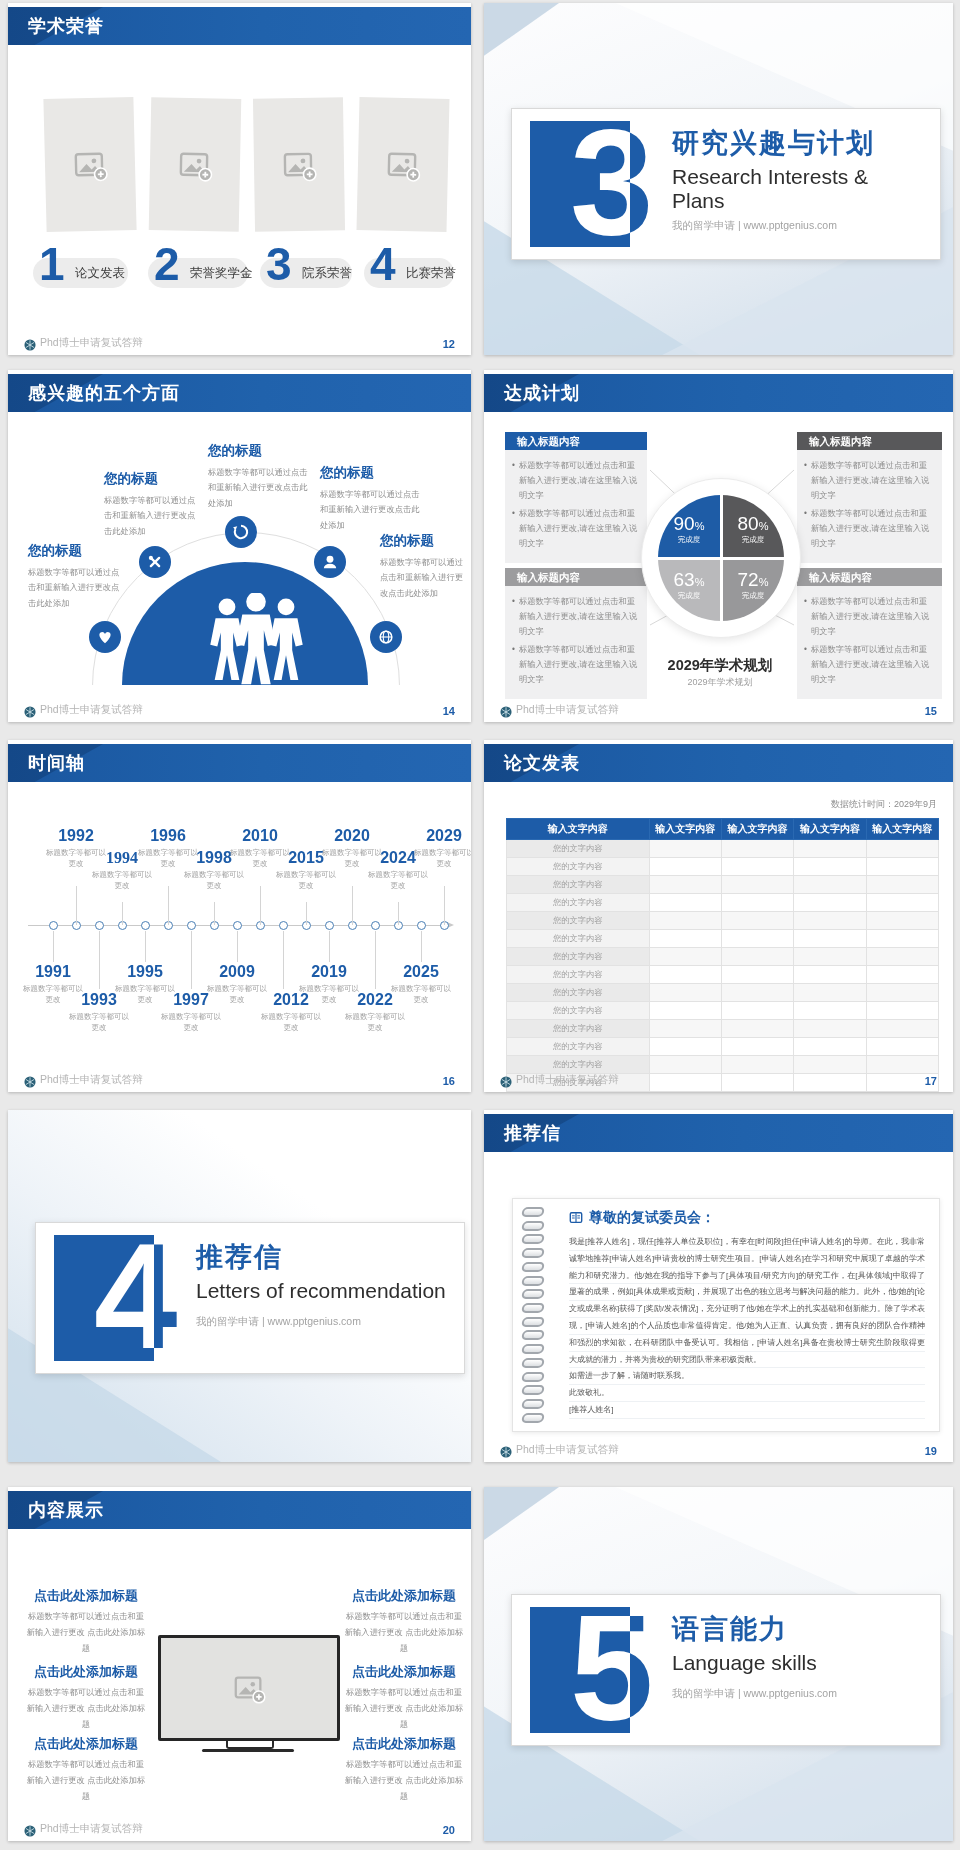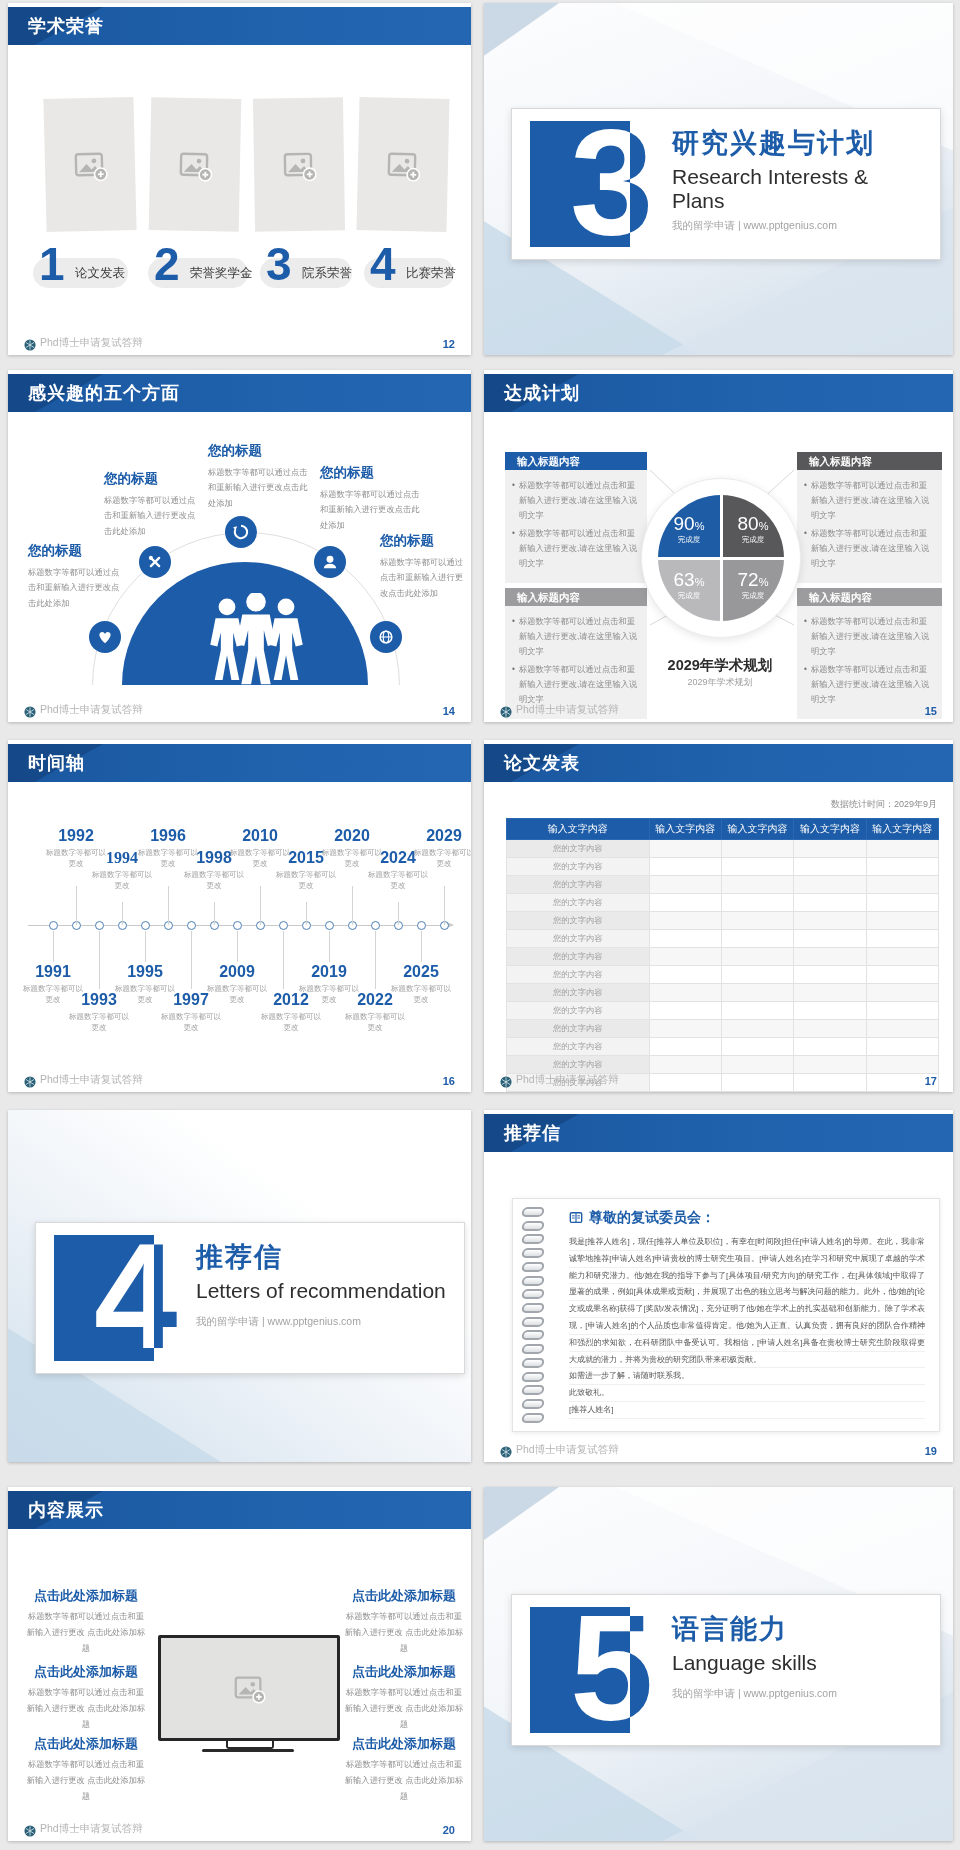--- a/index.html
+++ b/index.html
@@ -70,21 +70,21 @@
   .pos-top{left:200px;top:72px;width:100px;}
   .pos-upper-right{left:312px;top:94px;width:100px;}
   .pos-right{left:372px;top:162px;width:88px;}
   .arc-clip{position:absolute;left:0;top:150px;width:463px;height:165px;overflow:hidden;}
   .arc-ring{position:absolute;left:84px;top:12px;width:306px;height:306px;border-radius:50%;border:1px solid #dfdfdf;}
   .semi{position:absolute;left:114px;top:192px;width:246px;height:123px;background:#1d5ca8;border-radius:123px 123px 0 0;}
   .arc-icon{position:absolute;width:32px;height:32px;border-radius:50%;background:#1d5ca8;display:flex;align-items:center;justify-content:center;z-index:3;}
   .people{position:absolute;left:195px;top:223px;z-index:3;}
 
   
-  .pbox{position:absolute;width:142px;margin-top:20px;}
+  .pbox{position:absolute;width:142px;}
   .pbox.pos-tl{left:21px;top:62px;}
   .pbox.pos-bl{left:21px;top:198px;}
   .pbox.pos-tr{left:313px;top:62px;width:145px;}
   .pbox.pos-br{left:313px;top:198px;width:145px;}
   .pbox-h{height:18px;line-height:18px;padding-left:12px;font-size:10.5px;font-weight:600;color:#fff;}
   .tone-blue .pbox-h{background:#1d5ca8;}
   .tone-dark .pbox-h{background:#58585a;}
   .tone-gray .pbox-h{background:#9c9c9e;}
   .pbox-b{background:#f0f0f1;padding:8px 7px 9px 7px;}
   .pli{display:flex;font-size:8.3px;color:#8c8c8c;line-height:1.8;margin-bottom:3px;}
@@ -107,21 +107,21 @@
   .axis:after{content:"";position:absolute;right:-6px;top:-3px;border-left:7px solid #c9c9c9;border-top:3.5px solid transparent;border-bottom:3.5px solid transparent;}
   .dot{position:absolute;top:181px;width:7px;height:7px;border-radius:50%;border:1.5px solid #4a7fb5;background:#fff;}
   .stem{position:absolute;width:1px;background:#d4d4d4;}
   .ylabel{position:absolute;width:62px;text-align:center;}
   .ylabel .yr{font-size:16px;font-weight:700;color:#1d5ca8;line-height:1;}
   .ylabel .note{font-size:7.5px;color:#a2a2a2;line-height:1.5;margin-top:3px;}
 
   
   .tbl-note{position:absolute;right:16px;top:58px;font-size:9px;color:#8c8c8c;margin-left:16px;}
   table.ppt{position:absolute;left:22px;top:78px;width:433px;border-collapse:collapse;table-layout:fixed;}
-  table.ppt th{background:#1d5ca8;color:#fff;font-size:10px;font-weight:400;height:18px;border:1px solid #2a69b2;}
+  table.ppt th{background:#1d5ca8;color:#fff;font-size:10px;font-weight:700;height:18px;border:1px solid #2a69b2;}
   table.ppt td{height:15px;border:1px solid #e2e2e2;font-size:8.3px;color:#a0a0a0;text-align:center;}
   table.ppt col.c1{width:33%;}
   table.ppt tr:nth-child(odd) td.first{background:#eaeaea;}
   table.ppt tr:nth-child(even) td.first{background:#f3f3f3;}
   table.ppt tr:nth-child(odd) td.rest{background:#f7f7f7;}
   table.ppt tr:nth-child(even) td.rest{background:#ffffff;}
   table.ppt td.hl{background:#c7d8e6 !important;}
 
   
   .paper{position:absolute;left:28px;top:88px;width:426px;height:232px;background:#fff;border:1px solid #e4e4e4;box-shadow:0 1px 5px rgba(0,0,0,.09);}

